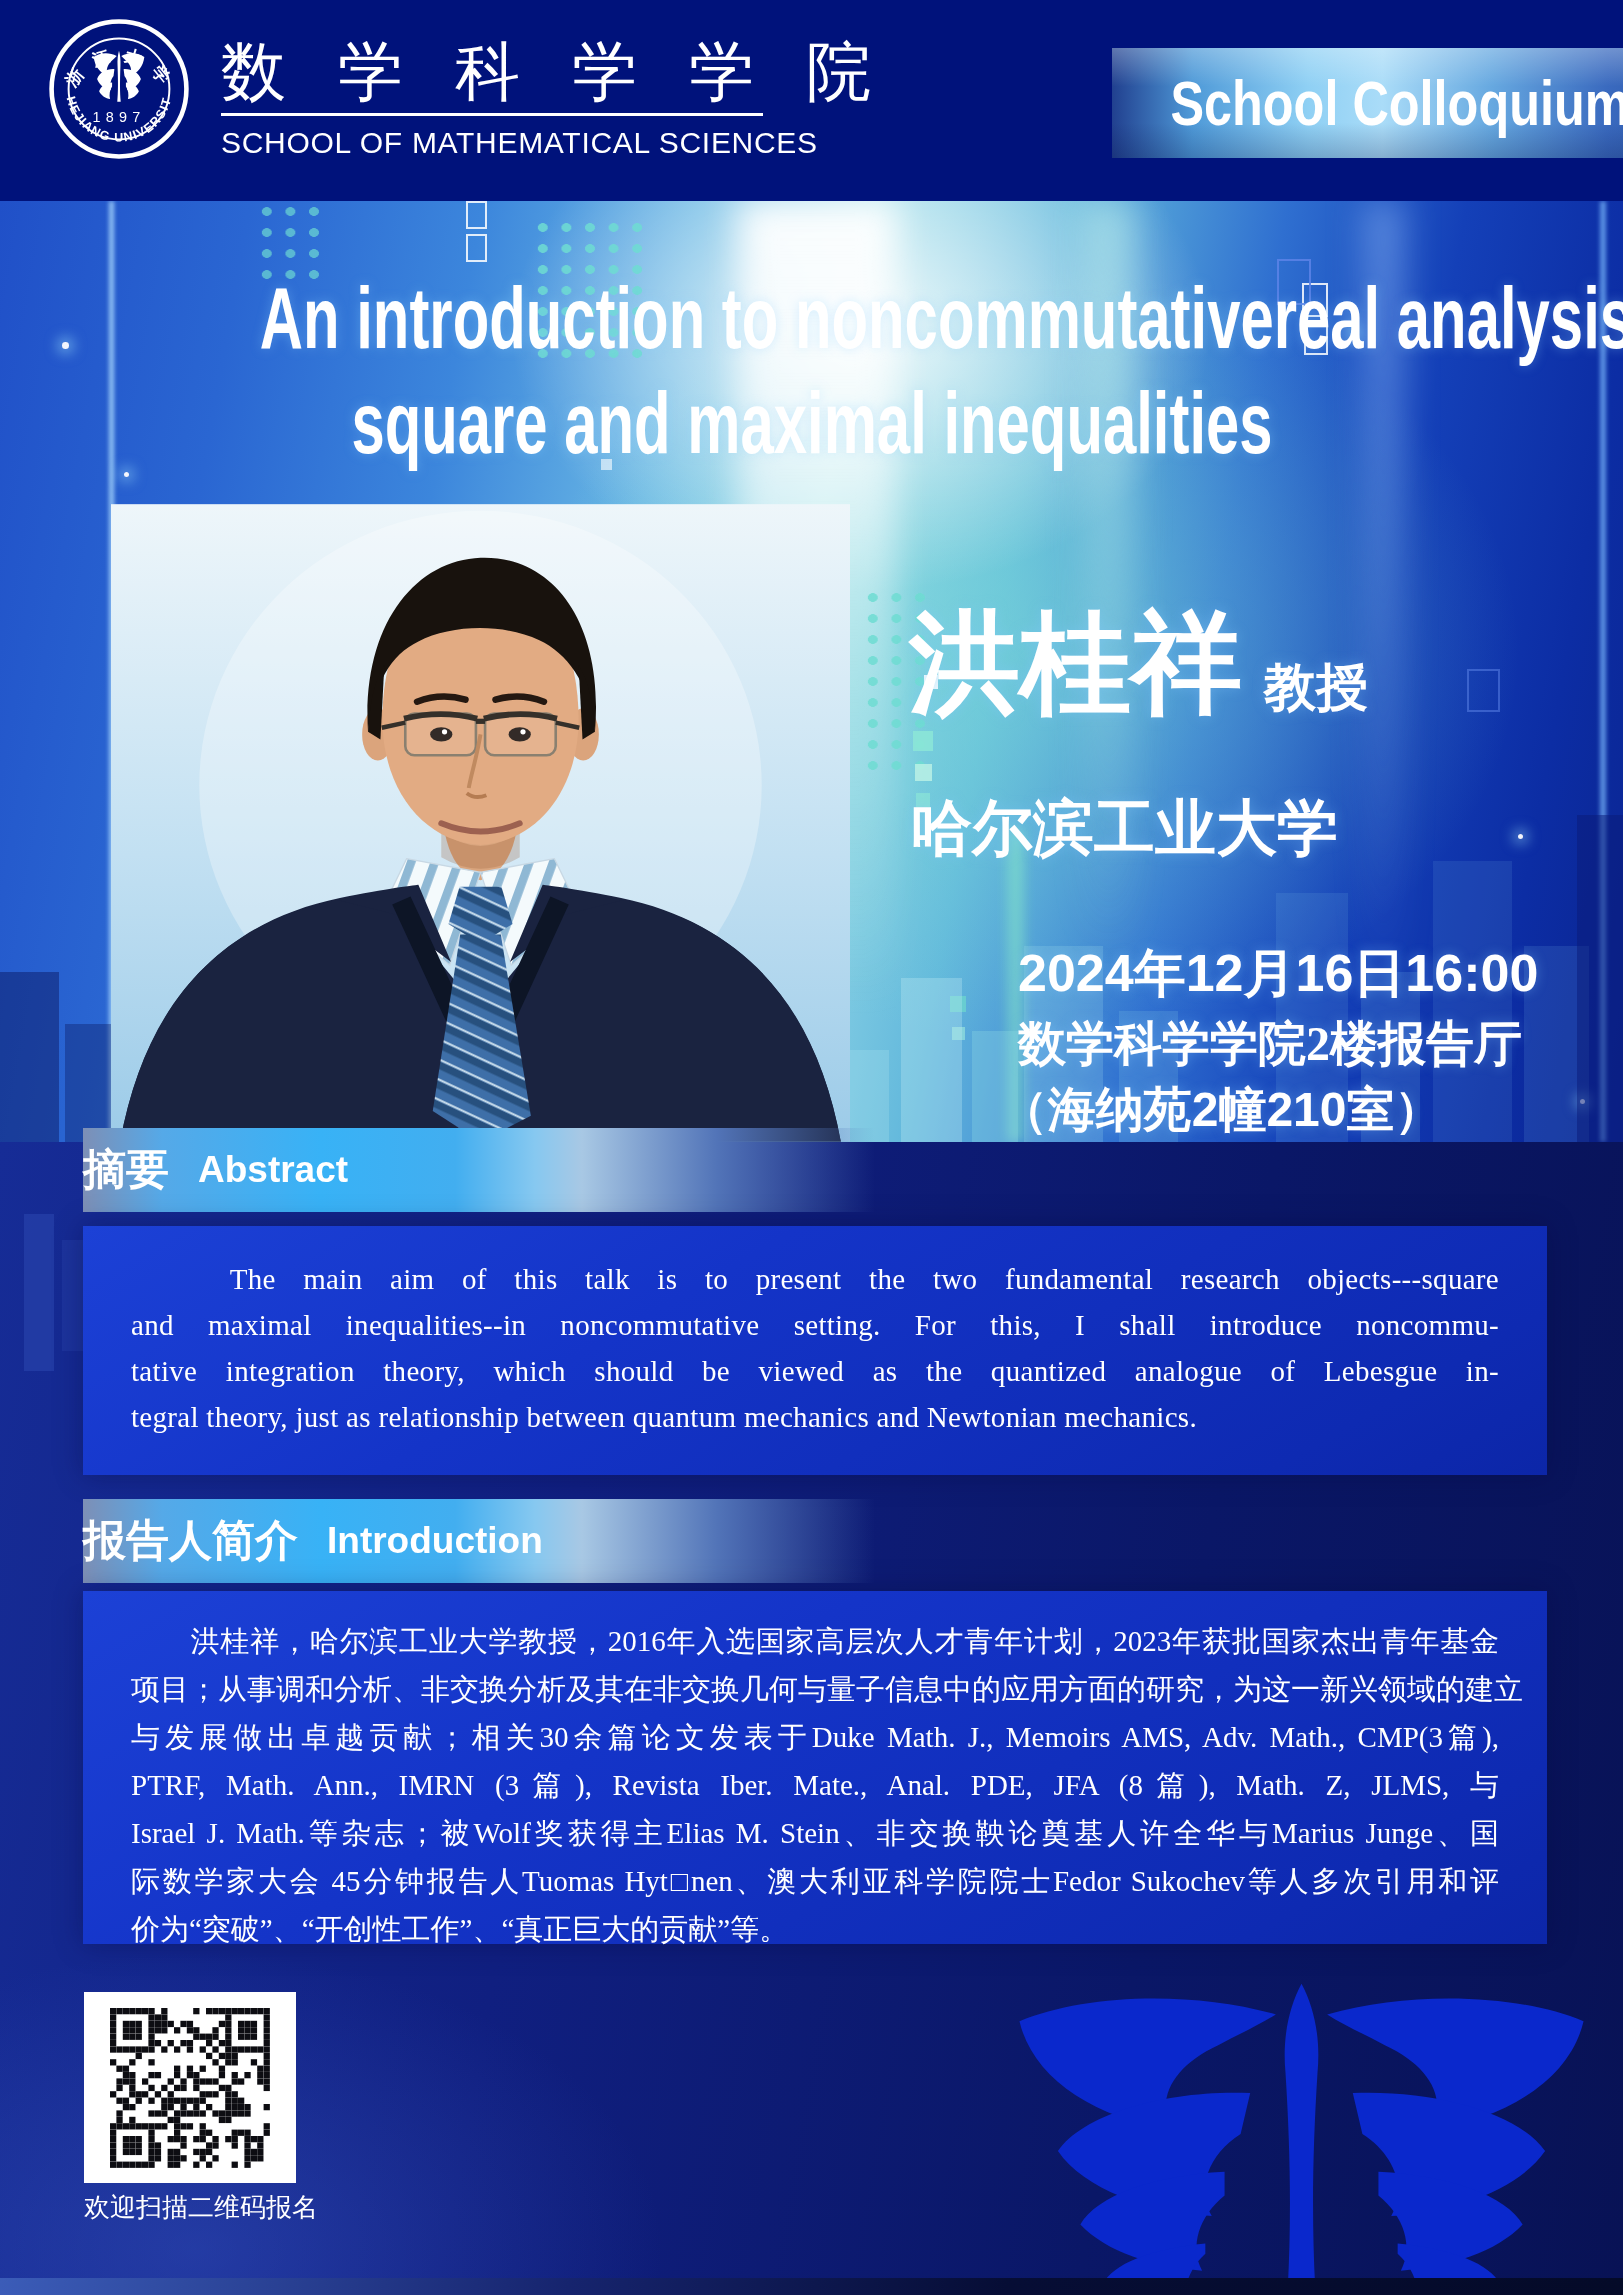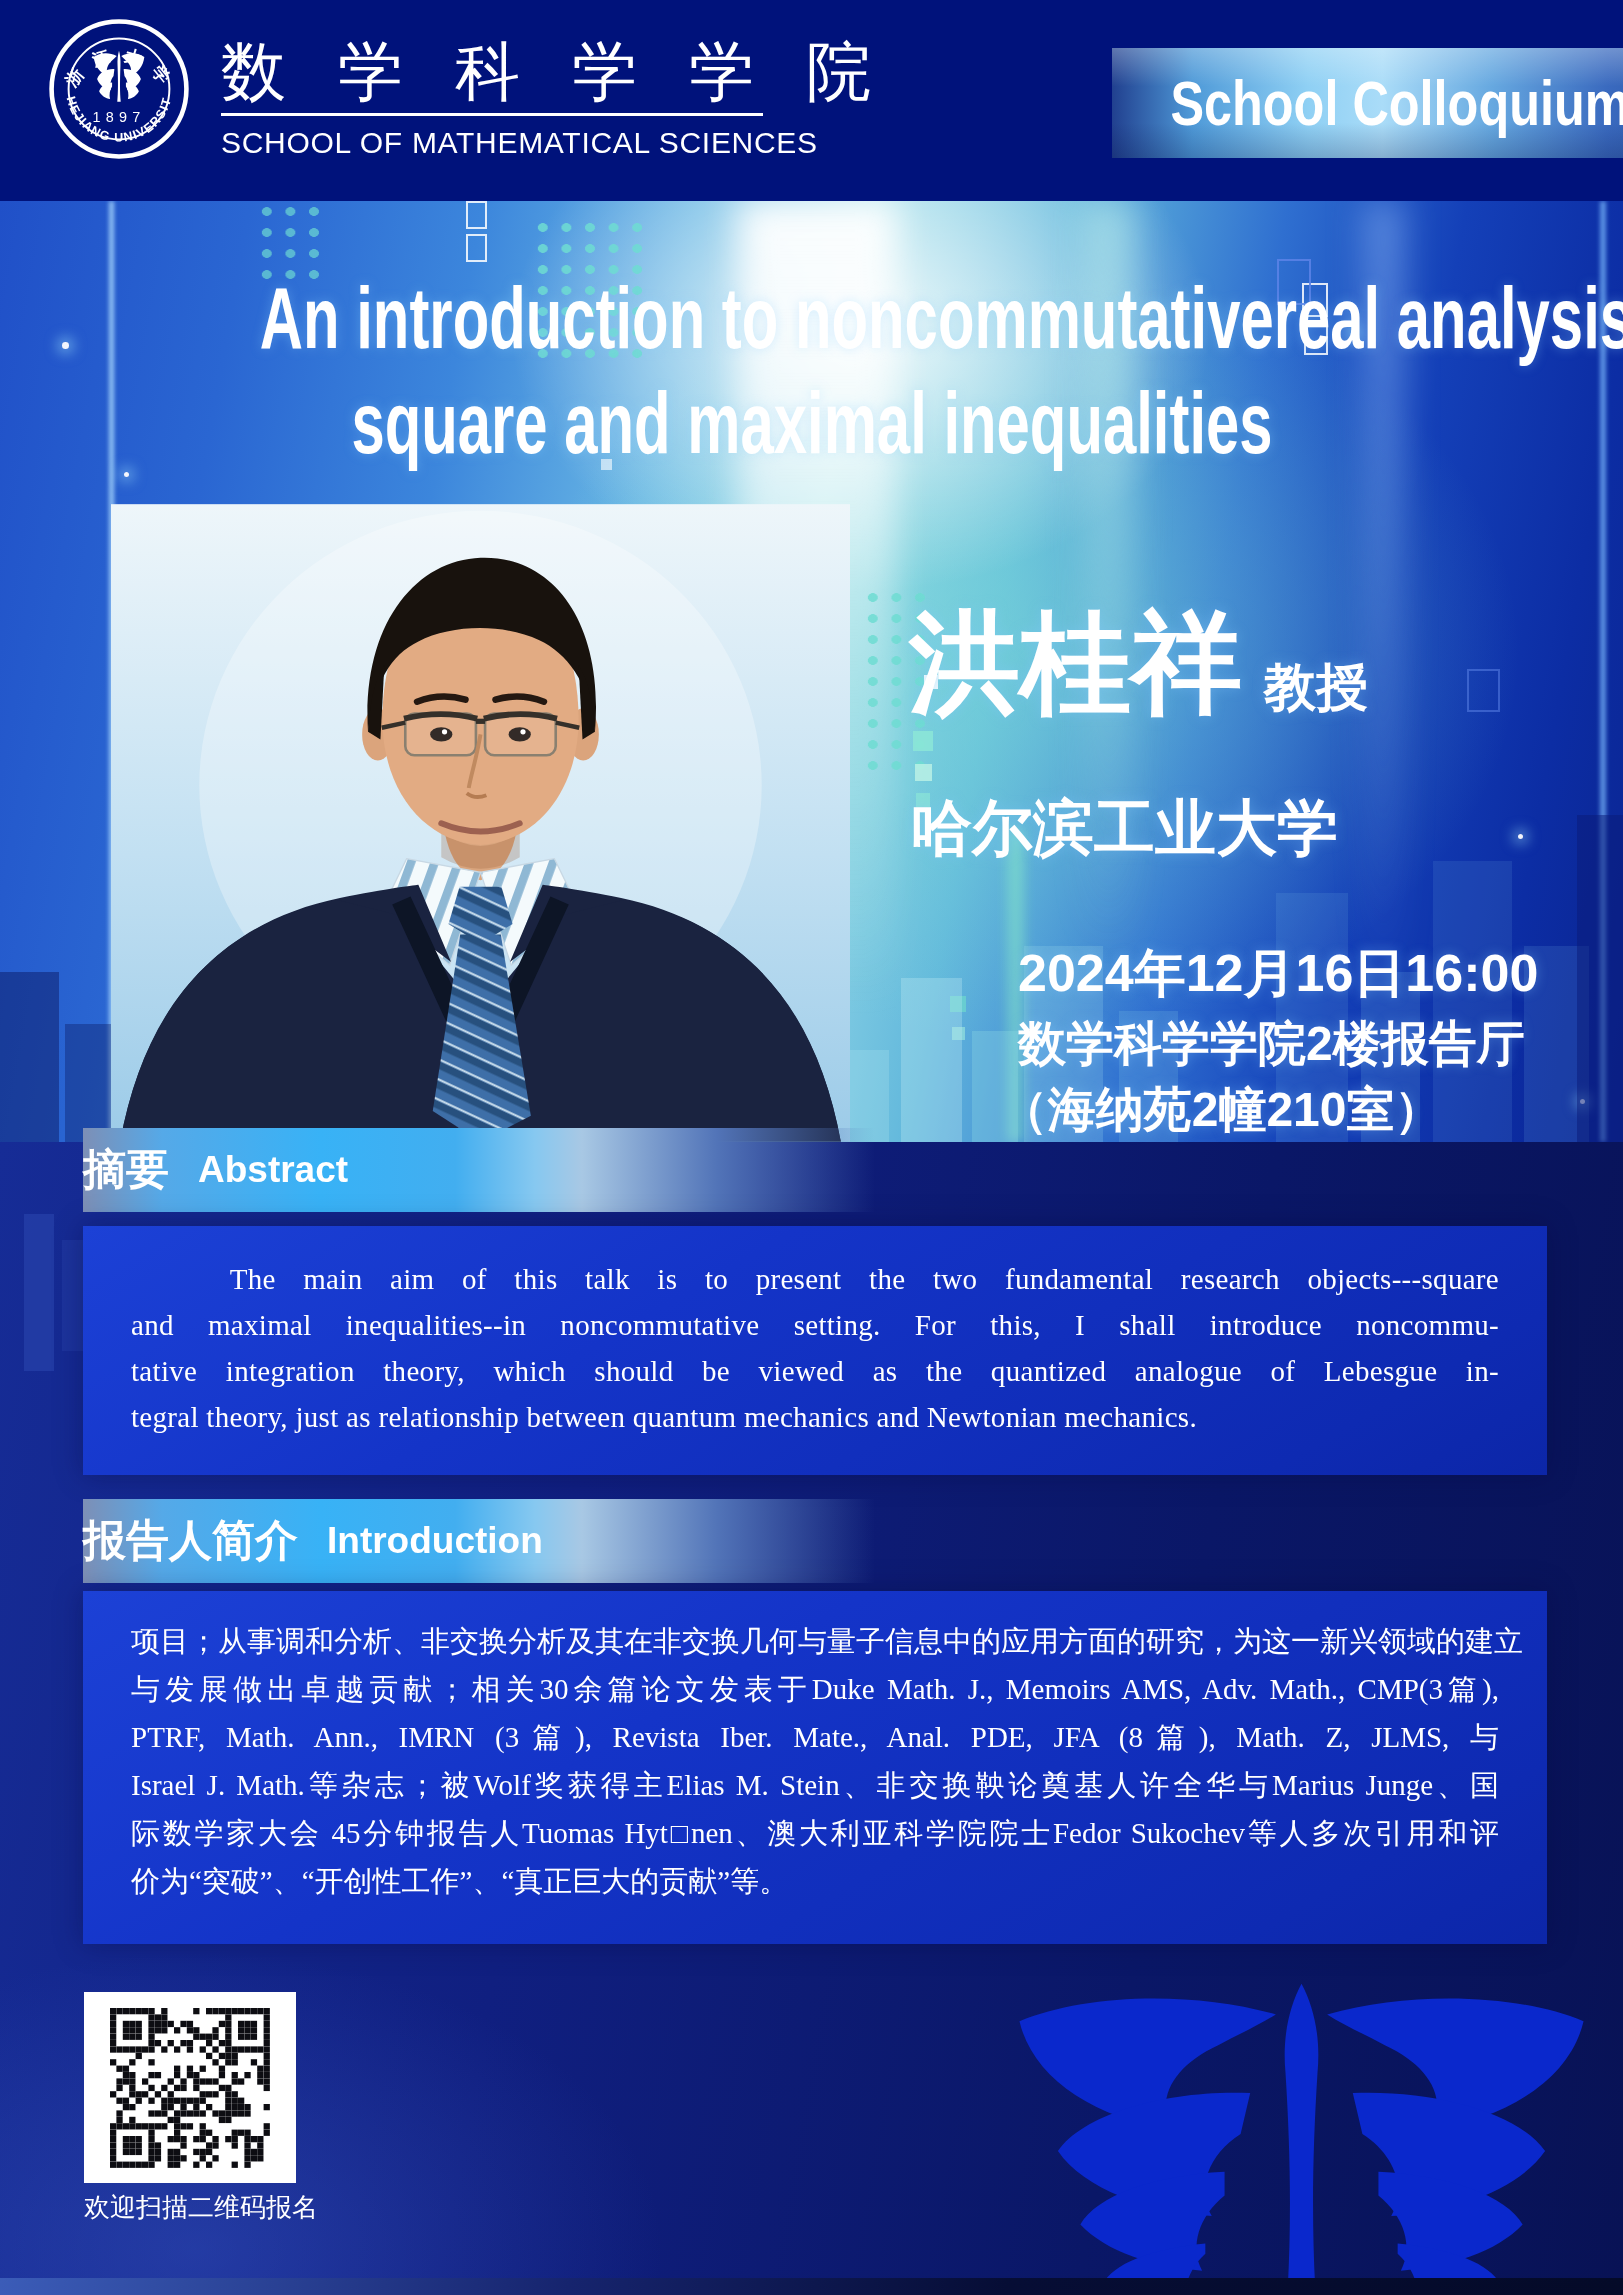--- a/index.html
+++ b/index.html
@@ -49,21 +49,21 @@
 
   .speaker{left:909px;top:608px;z-index:3;white-space:nowrap;display:flex;align-items:flex-end;gap:22px;
            text-shadow:0 0 13px rgba(130,200,255,.4);}
   .speaker-name{font-size:111px;font-weight:700;line-height:1;}
   .speaker-title{font-size:52px;font-weight:700;line-height:1;padding-bottom:6.5px;}
   .affiliation{left:911px;top:788px;font-size:61px;font-weight:700;z-index:3;white-space:nowrap;
                text-shadow:0 0 13px rgba(130,200,255,.4);}
   .event{left:1018px;top:947px;z-index:3;font-weight:700;white-space:nowrap;
          text-shadow:0 0 11.8px rgba(130,200,255,.4);}
   .event .dt{font-size:52px;line-height:1;}
-  .event .ve{font-size:48px;line-height:1;margin-top:21px;}
+  .event .ve{font-size:48px;line-height:1;margin-top:21px;font-family:Liberation Serif, serif;}
   .event .rm{font-size:48px;line-height:1;margin-top:18.3px;margin-left:-18.3px;}
 
   
   .lower{left:0;top:1142px;width:1624px;height:1154px;z-index:2;
     background:
       radial-gradient(ellipse 720px 458px at 12% 96%, rgba(62,94,205,.40), rgba(62,94,205,0) 65%),
       linear-gradient(100deg,#162c96 0%,#101f80 35%,#0a1767 70%,#081255 100%);}
   .section-banner{position:absolute;left:83px;width:792px;height:84px;display:flex;align-items:center;
     background:linear-gradient(90deg,#7d8fb6 0%,#55a9e8 10%,#38b2f6 30%,#42aef0 47%,#86c8f0 57%,#a8c8e4 63%,#5274b8 80%,rgba(20,35,130,0) 100%);}
   .sb-cn{font-size:43px;font-weight:700;white-space:nowrap;}
@@ -249,20 +249,21 @@
         </div>
     </div>
 
     <div class="section-banner banner-intro">
       <span class="sb-cn">报告人简介</span>
       <span class="sb-en">Introduction</span>
     </div>
 
     <div class="panel intro-panel">
       <div class="lines">
+          <div class="tline">　　洪桂祥，哈尔滨工业大学教授，2016年入选国家高层次人才青年计划，2023年获批国家杰出青年基金</div>
           <div class="tline">项目；从事调和分析、非交换分析及其在非交换几何与量子信息中的应用方面的研究，为这一新兴领域的建立</div>
           <div class="tline">与发展做出卓越贡献；相关30余篇论文发表于Duke Math. J., Memoirs AMS, Adv. Math., CMP(3篇),</div>
           <div class="tline">PTRF, Math. Ann., IMRN (3篇), Revista Iber. Mate., Anal. PDE, JFA (8篇), Math. Z, JLMS, 与</div>
           <div class="tline">Israel J. Math.等杂志；被Wolf奖获得主Elias M. Stein、非交换鞅论奠基人许全华与Marius Junge、国</div>
           <div class="tline">际数学家大会 45分钟报告人Tuomas Hyt□nen、澳大利亚科学院院士Fedor Sukochev等人多次引用和评</div>
           <div class="tline">价为“突破”、“开创性工作”、“真正巨大的贡献”等。</div>
         </div>
     </div>
   </div>
 

